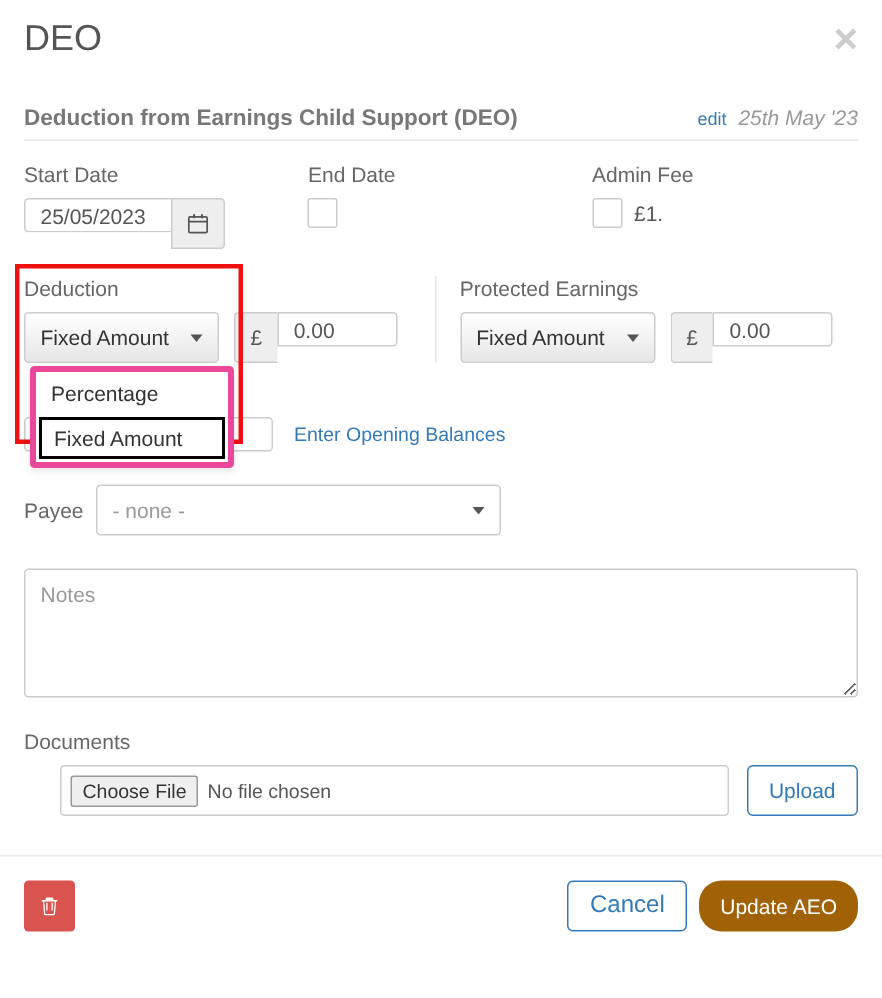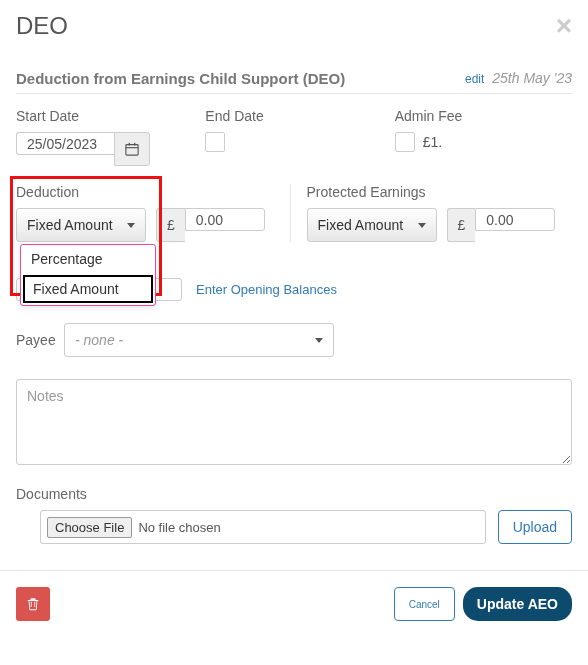--- a/index.html
+++ b/index.html
@@ -144,21 +144,21 @@
     top: -8px;
     left: -6px;
     width: 152px;
     height: 120px;
     pointer-events: none;
   }
   .dropdown-menu {
     position: absolute;
     top: 60px;
     left: 4px;
-    border: 1px solid #ec4899;
+    border: 4px solid #ec4899;
     border-radius: 3px;
     background: #fff;
     width: 136px;
     box-shadow: 0 2px 6px rgba(0,0,0,.1);
     z-index: 5;
   }
   .dropdown-item {
     padding: 6px 10px;
     color: #333;
     font-size: 14px;
@@ -196,21 +196,20 @@
     border-radius: 3px;
     height: 34px;
     flex: 0 0 270px;
     display: flex;
     align-items: center;
     justify-content: space-between;
     padding: 0 10px;
     color: #999;
     cursor: pointer;
     background: #fff;
-    font-style: italic;
   }
   .notes {
     width: 100%;
     height: 86px;
     border: 1px solid #ccc;
     border-radius: 3px;
     padding: 8px 10px;
     font-family: inherit;
     font-size: 14px;
     color: #999;
@@ -270,32 +269,31 @@
   .trash-icon { width: 14px; height: 14px; fill: #fff; }
   .footer-right { display: flex; gap: 8px; }
   .cancel-btn {
     border: 1px solid #337ab7;
     background: #fff;
     color: #337ab7;
     height: 34px;
     padding: 0 14px;
     border-radius: 4px;
     cursor: pointer;
-    font-size: 10px;
+    font-size: 16px;
   }
   .primary-btn {
     border: 0;
-    background: #0c4a6e;
+    background: #a16207;
     color: #fff;
     height: 34px;
     padding: 0 14px;
     border-radius: 15px;
     cursor: pointer;
     font-size: 14px;
-    font-weight: bold;
   }
 </style>
 </head>
 <body>
 
 <div class="modal">
 
   <div class="modal-header">
     <div class="modal-title">DEO</div>
     <div class="close-x">×</div>

